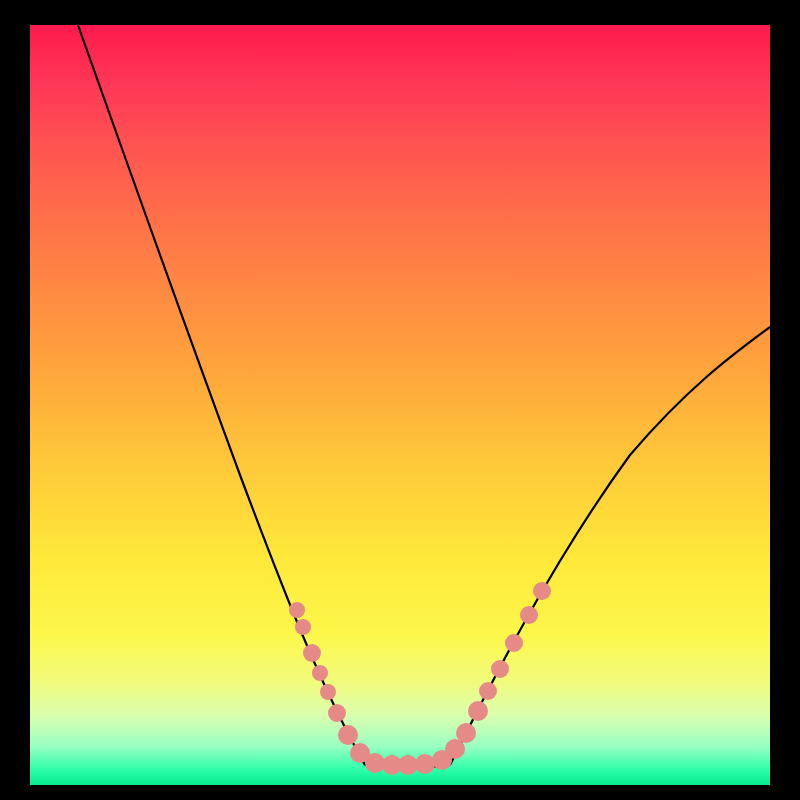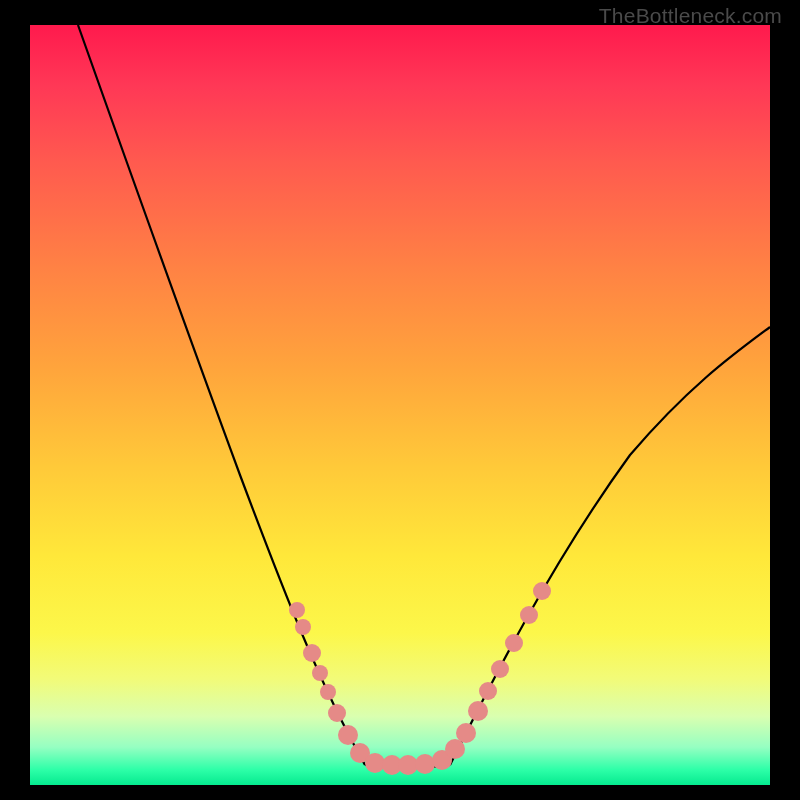--- a/index.html
+++ b/index.html
@@ -105,14 +105,13 @@
           <circle cx="448" cy="686" r="10" class="dot"></circle>
           <circle cx="458" cy="666" r="9" class="dot"></circle>
           <circle cx="470" cy="644" r="9" class="dot"></circle>
           <circle cx="484" cy="618" r="9" class="dot"></circle>
           <circle cx="499" cy="590" r="9" class="dot"></circle>
           <circle cx="512" cy="566" r="9" class="dot"></circle>
         </g>
     </svg>
 
   </div>
-  <div class="watermark">TheBottleneck.com</div>
 </div>
 
 </body></html>

